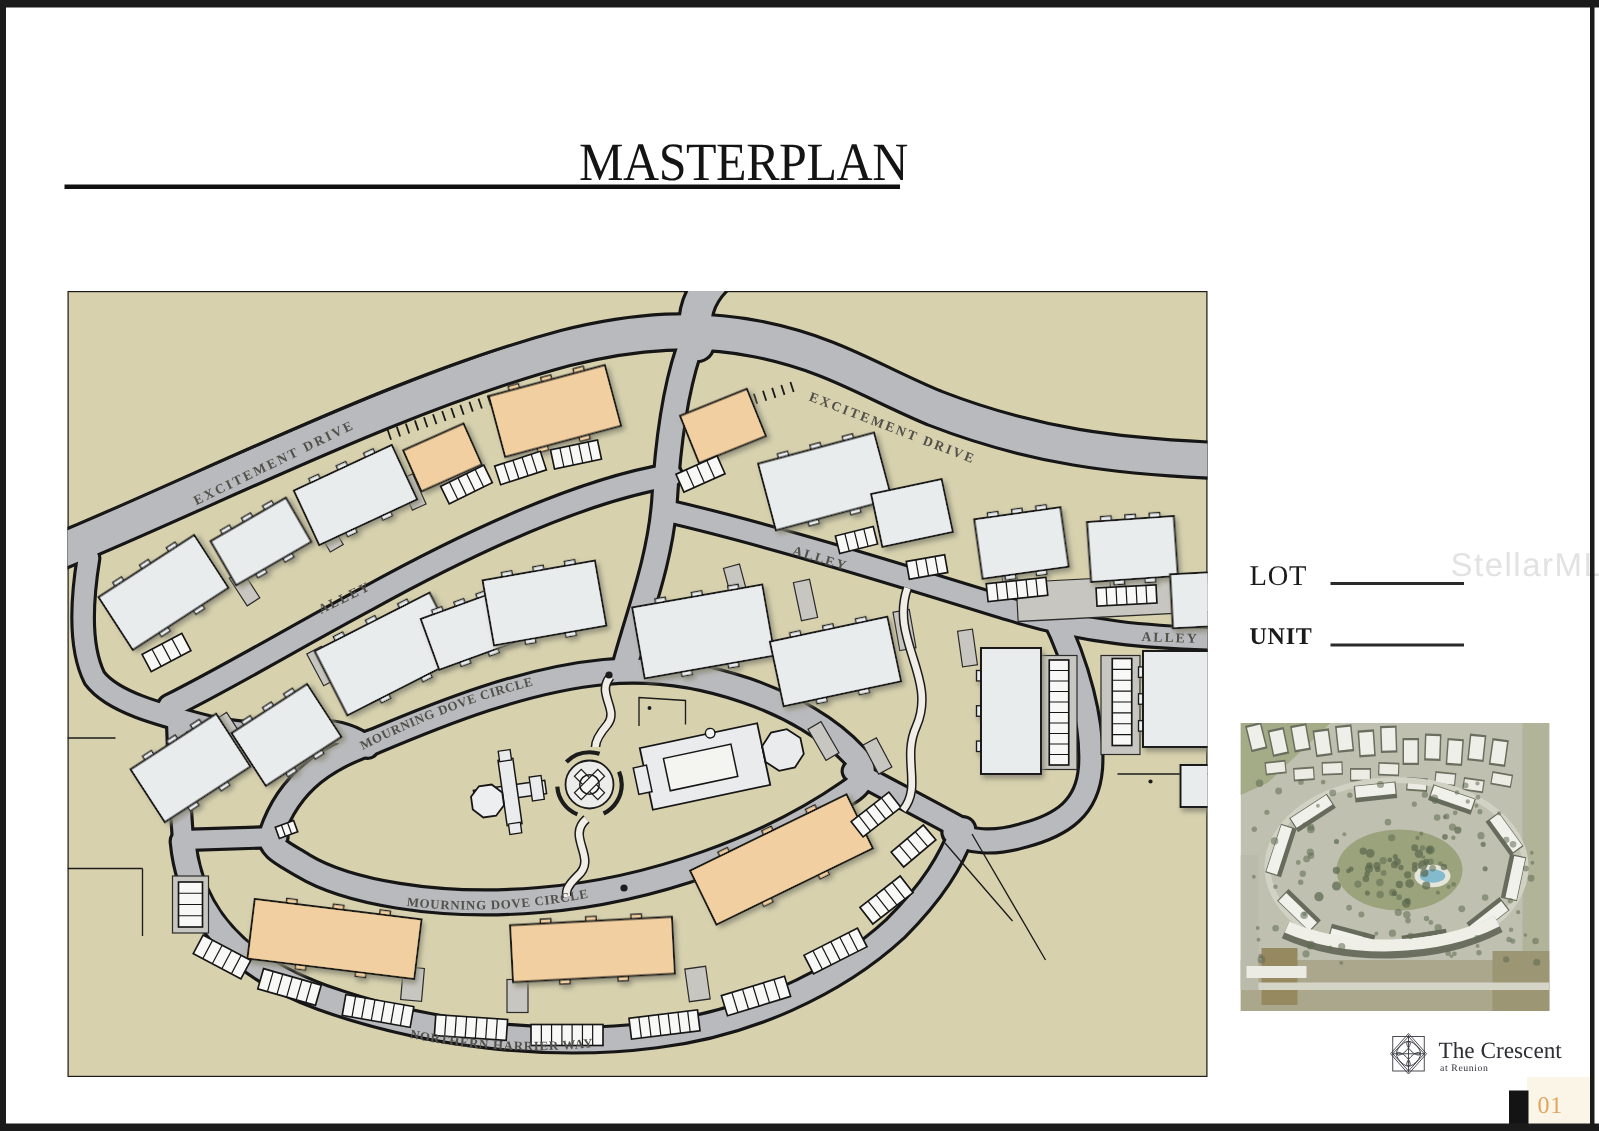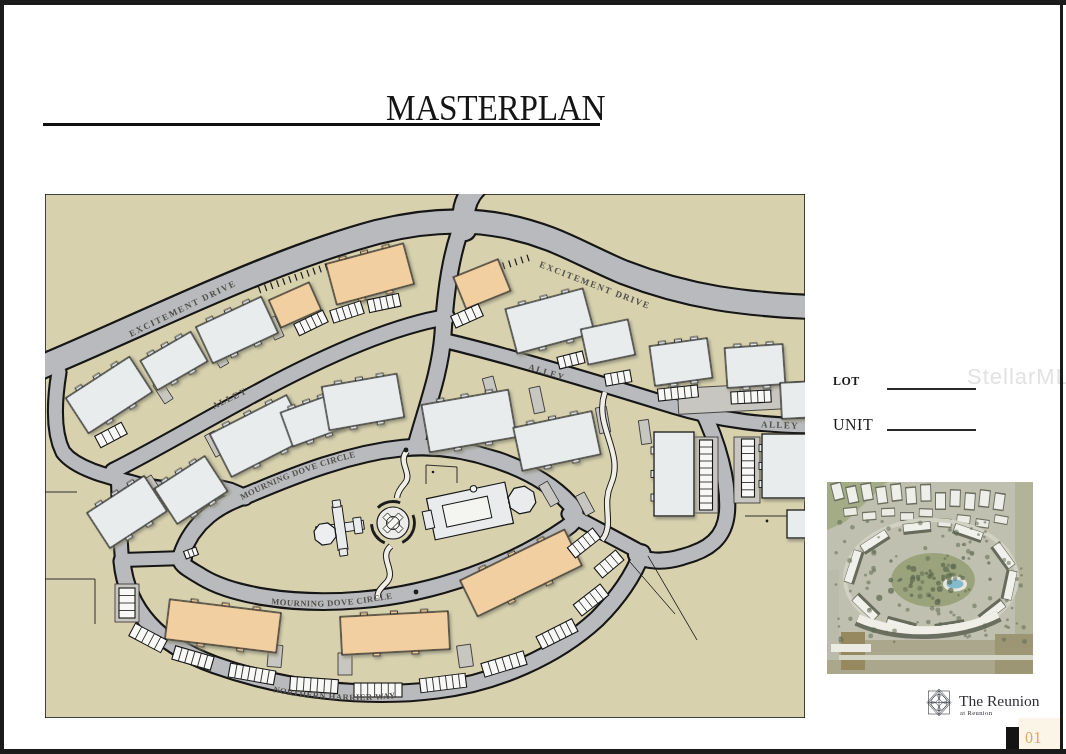--- a/index.html
+++ b/index.html
@@ -518,25 +518,25 @@
 <text x="0" y="0" transform="translate(139,117) rotate(-26)" font-family="Liberation Serif, serif" font-weight="bold" fill="#52504a" font-size="9" letter-spacing="1.6" text-anchor="middle">EXCITEMENT  DRIVE</text>
     <text x="0" y="0" transform="translate(549,94) rotate(21)" font-family="Liberation Serif, serif" font-weight="bold" fill="#52504a" font-size="9" letter-spacing="1.6" text-anchor="middle">EXCITEMENT  DRIVE</text>
     <text x="0" y="0" transform="translate(186,207) rotate(-26)" font-family="Liberation Serif, serif" font-weight="bold" fill="#52504a" font-size="9" letter-spacing="1.4" text-anchor="middle">ALLEY</text>
     <text x="0" y="0" transform="translate(501,181) rotate(17)" font-family="Liberation Serif, serif" font-weight="bold" fill="#52504a" font-size="9" letter-spacing="1.4" text-anchor="middle">ALLEY</text>
     <text x="0" y="0" transform="translate(735,234) rotate(2)" font-family="Liberation Serif, serif" font-weight="bold" fill="#52504a" font-size="9" letter-spacing="1.4" text-anchor="middle">ALLEY</text>
     <text font-family="Liberation Serif, serif" font-weight="bold" fill="#52504a" font-size="8.6" letter-spacing="0.5"><textPath href="#tp1" startOffset="0">MOURNING DOVE CIRCLE</textPath></text>
     <text font-family="Liberation Serif, serif" font-weight="bold" fill="#52504a" font-size="8.6" letter-spacing="0.5"><textPath href="#tp2" startOffset="0">MOURNING DOVE CIRCLE</textPath></text>
     <text font-family="Liberation Serif, serif" font-weight="bold" fill="#52504a" font-size="8.6" letter-spacing="0.5"><textPath href="#tp3" startOffset="0">NORTHERN HARRIER WAY</textPath></text>
 </svg>
 
-<div class="abs" style="left:833px;top:374px;font-size:12px;font-weight:bold;color:#1a1a1a;letter-spacing:0.5px;">LOT</div>
+<div class="abs" style="left:833px;top:374px;font-size:19px;font-weight:normal;color:#1a1a1a;letter-spacing:0.5px;">LOT</div>
 
 <div class="abs" style="left:887px;top:388px;width:89px;height:2px;background:#2a2a2a;"></div>
 
-<div class="abs" style="left:833px;top:416px;font-size:16px;font-weight:normal;color:#1a1a1a;letter-spacing:0.5px;">UNIT</div>
+<div class="abs" style="left:833px;top:416px;font-size:16px;font-weight:bold;color:#1a1a1a;letter-spacing:0.5px;">UNIT</div>
 
 <div class="abs" style="left:887px;top:429px;width:89px;height:2px;background:#2a2a2a;"></div>
 
 <svg style="position:absolute;left:827px;top:482px" width="206" height="192" viewBox="0 0 206 192">
     <rect width="206" height="192" fill="#c0c0b0"></rect>
     <polygon points="0,0 60,0 18,40 0,48" fill="#a3ab87"></polygon>
     <rect x="188" y="0" width="18" height="192" fill="#b2b49a"></rect>
     <rect x="0" y="158" width="206" height="34" fill="#aaa78d"></rect>
     <rect x="14" y="150" width="24" height="38" fill="#97895f"></rect>
     <rect x="168" y="152" width="38" height="40" fill="#9c9674"></rect>
@@ -832,21 +832,21 @@
 <polygon points="13,3 23.5,14.5 13,26 2.5,14.5"></polygon>
 <ellipse cx="9.6" cy="10.8" rx="6" ry="2.5" transform="rotate(-45 9.6 10.8)"></ellipse>
 <ellipse cx="16.4" cy="10.8" rx="6" ry="2.5" transform="rotate(45 16.4 10.8)"></ellipse>
 <ellipse cx="9.6" cy="18.2" rx="6" ry="2.5" transform="rotate(45 9.6 18.2)"></ellipse>
 <ellipse cx="16.4" cy="18.2" rx="6" ry="2.5" transform="rotate(-45 16.4 18.2)"></ellipse>
 <line x1="13" y1="2" x2="13" y2="27"></line>
 <line x1="2" y1="14.5" x2="24" y2="14.5"></line>
 </g>
 </svg>
 
-<div class="abs" style="left:959px;top:692px;font-size:15.5px;color:#2e2f35;">The Reunion</div>
+<div class="abs" style="left:959px;top:692px;font-size:15.5px;color:#2e2f35;">The Crescent</div>
 
 <div class="abs" style="left:960px;top:709px;font-size:6.5px;letter-spacing:0.4px;color:#2e2f35;">at Reunion</div>
 
 <div class="abs" style="left:1018px;top:718px;width:44px;height:31px;background:#fbf5e7;"></div>
 
 <div class="abs" style="left:1006px;top:727px;width:13px;height:24px;background:#141414;"></div>
 
 <div class="abs" style="left:1025px;top:729px;font-size:16px;font-weight:normal;color:#e2a55d;letter-spacing:0.5px;">01</div>
 
 <div class="abs" style="left:0;top:0;width:1066px;height:5px;background:#1b1b1b;"></div>

